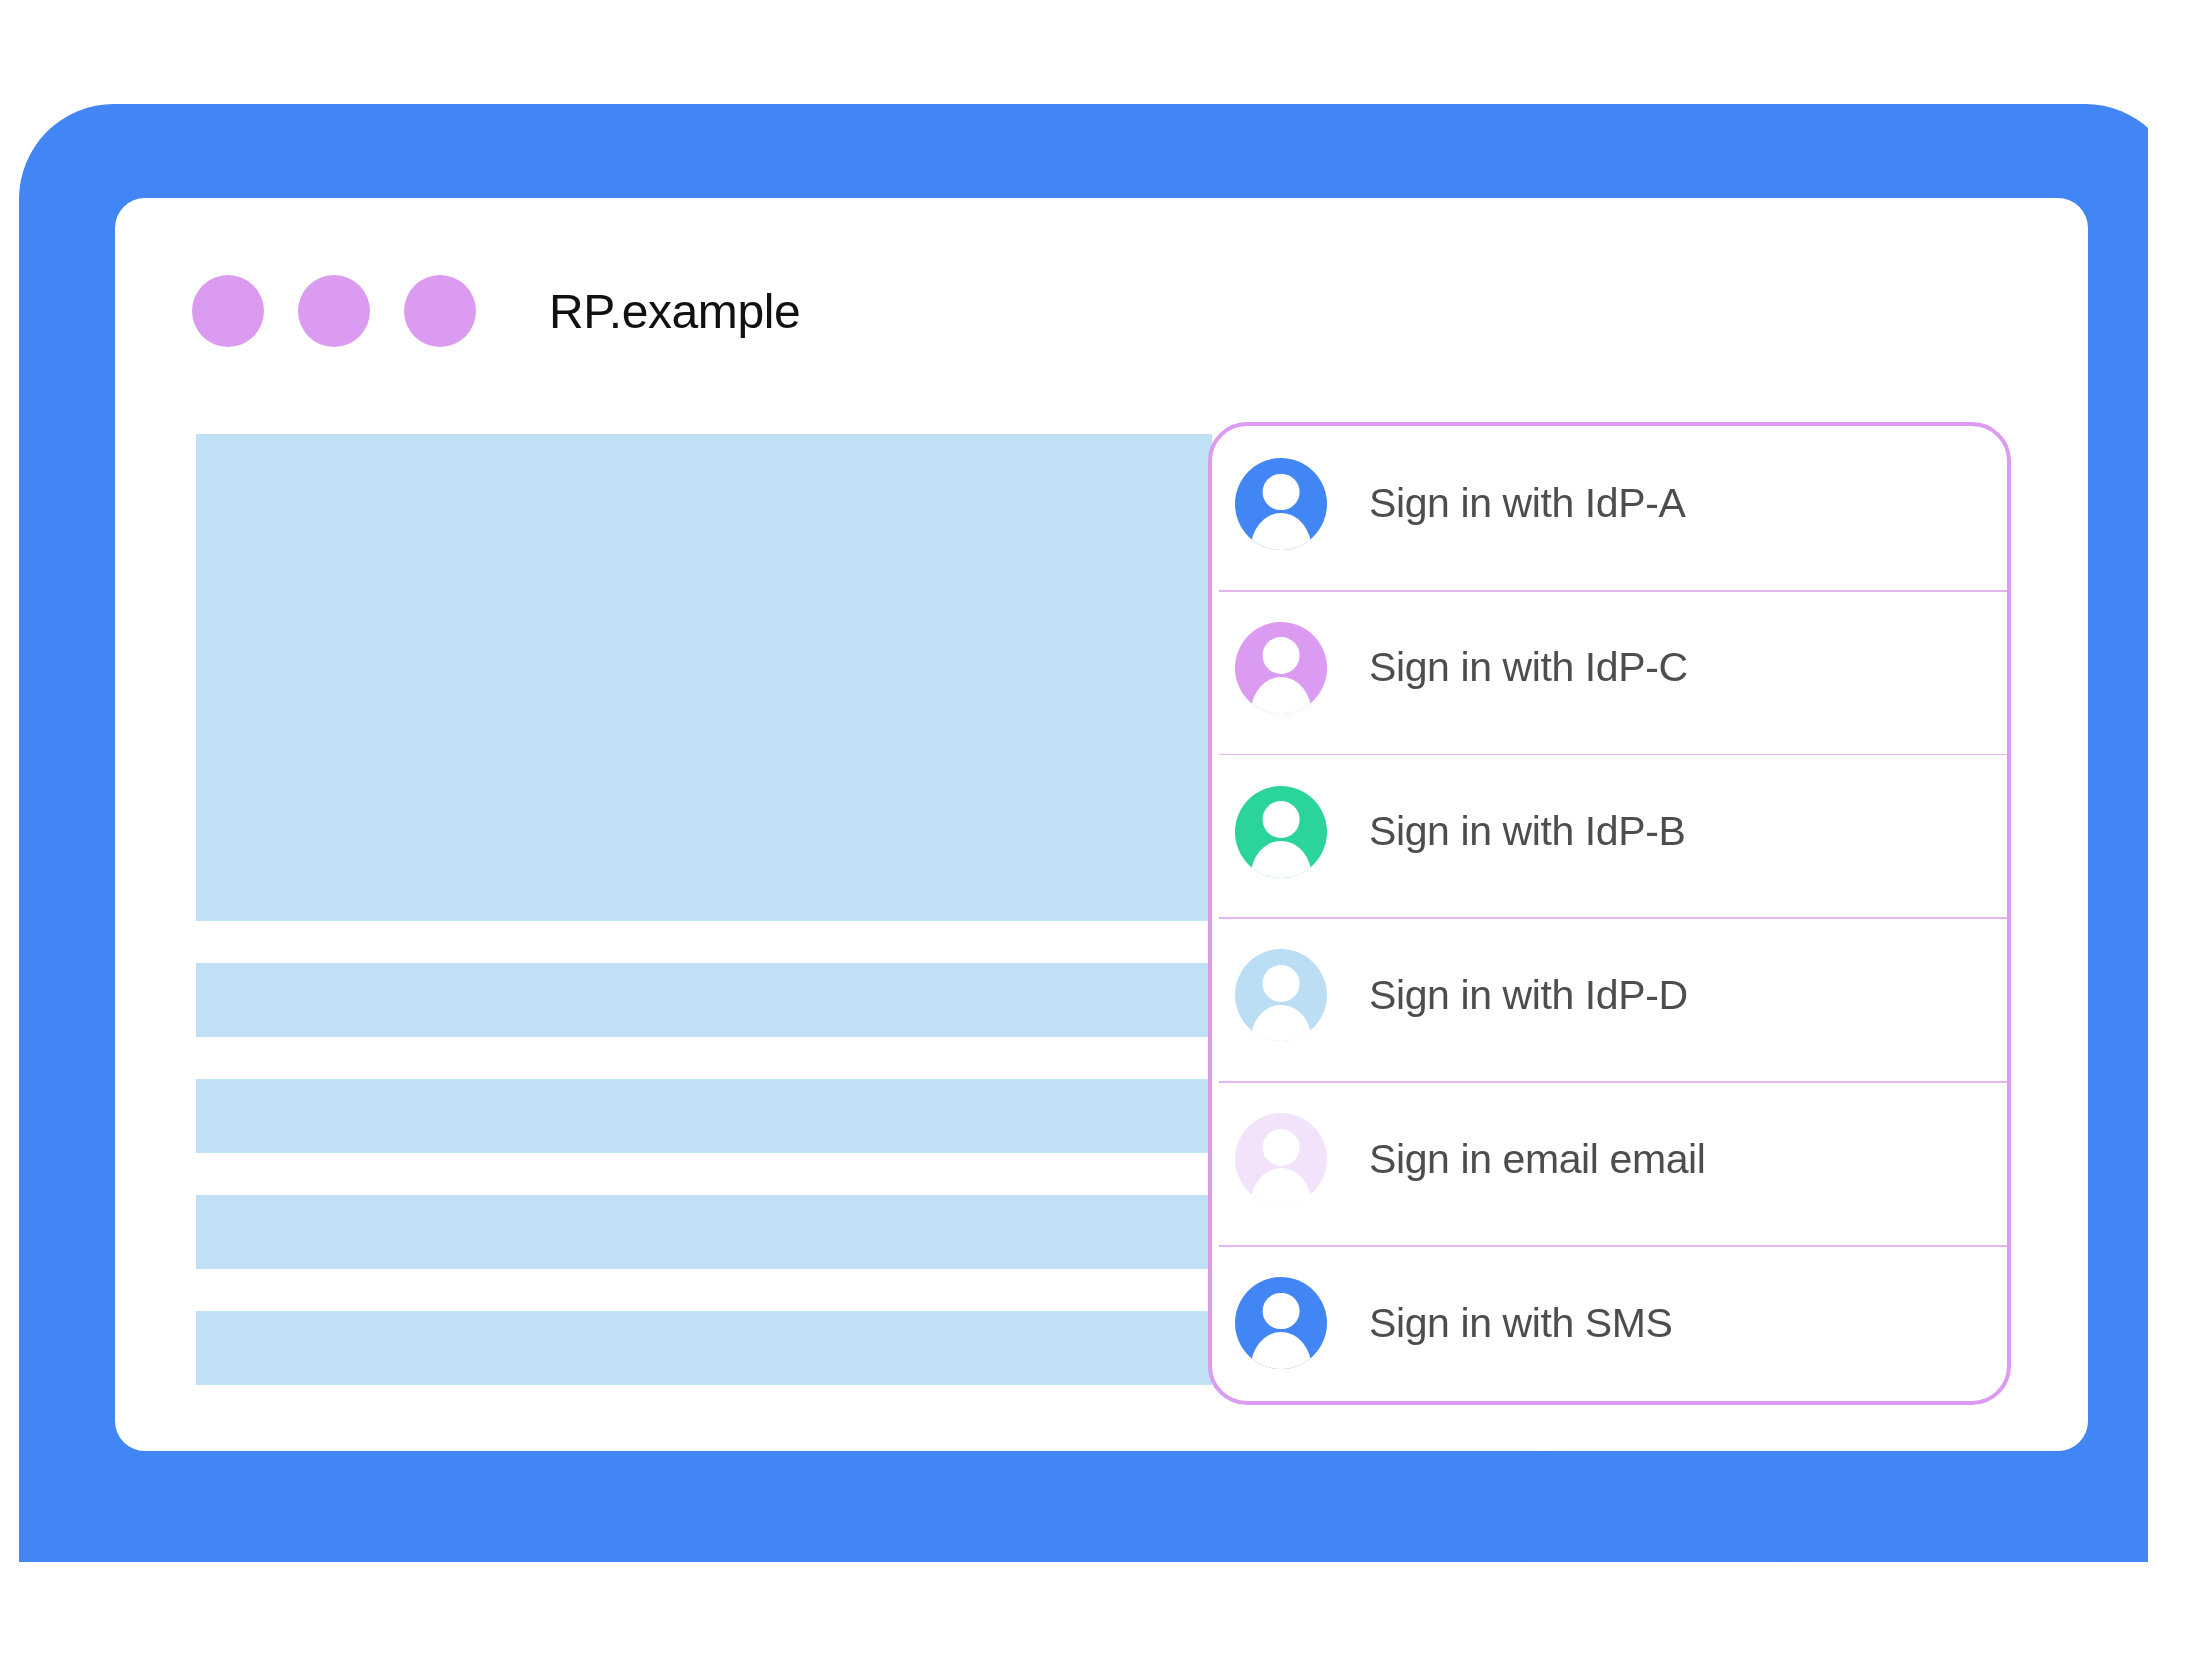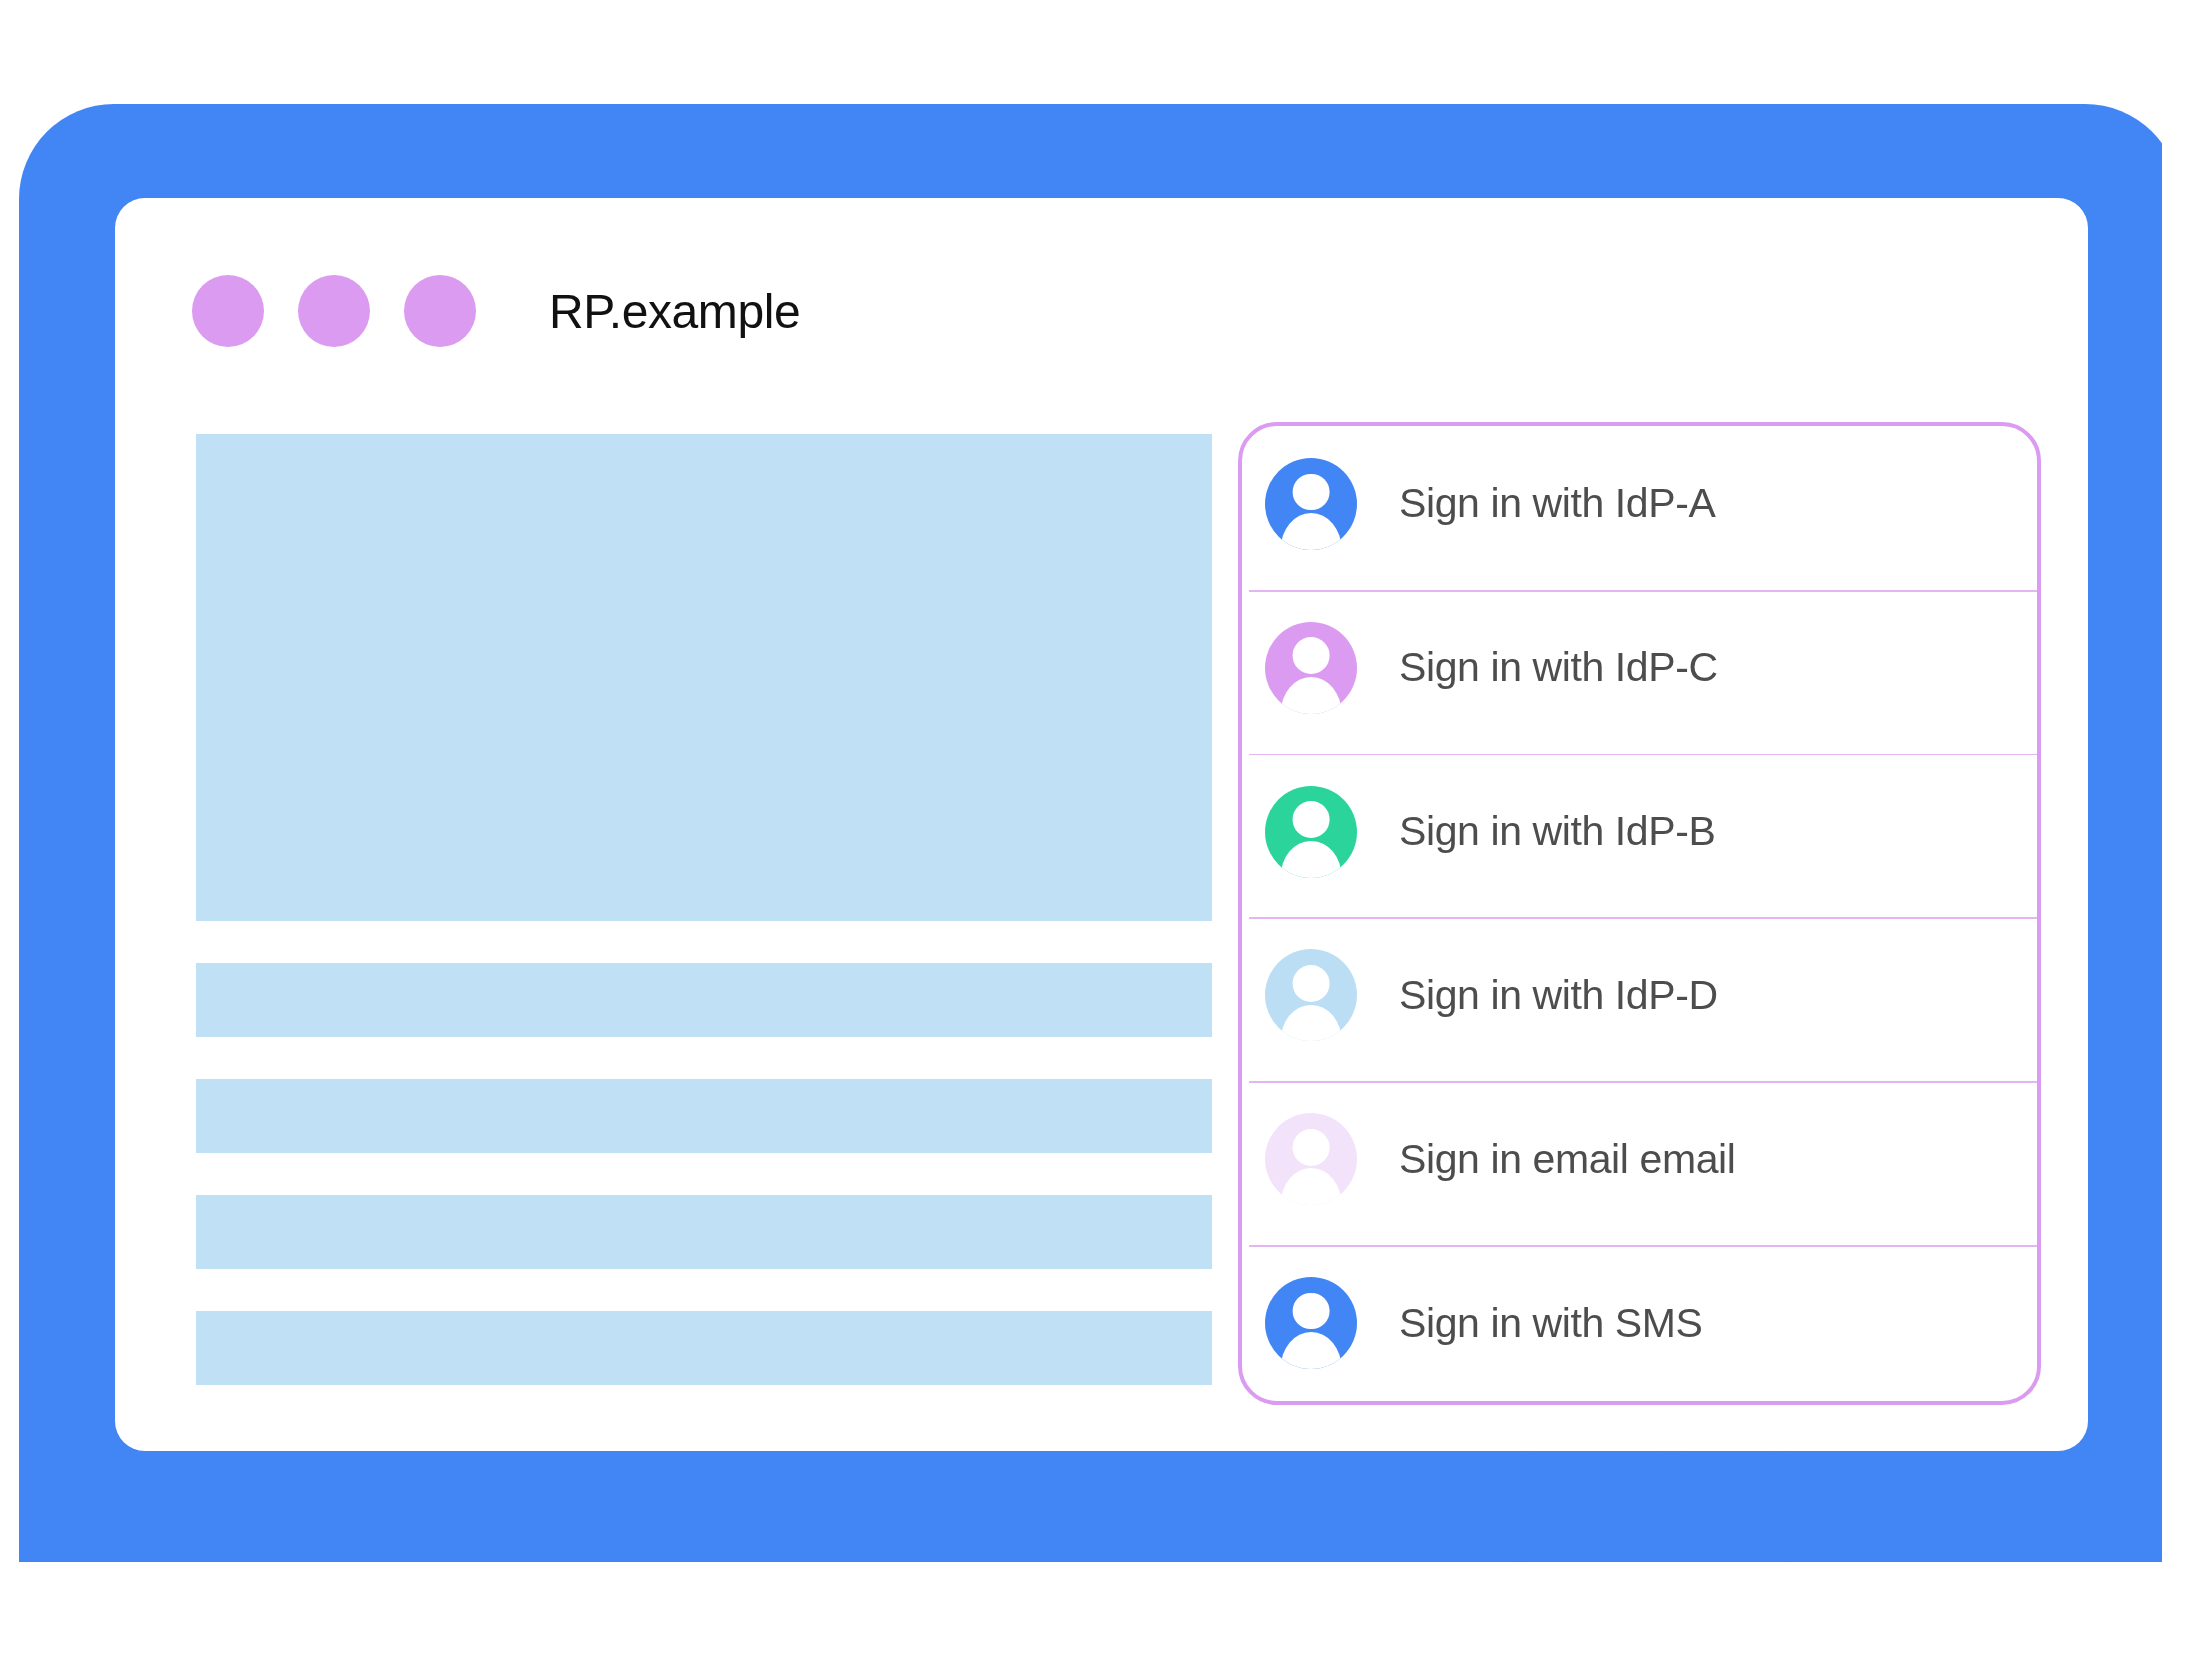--- a/index.html
+++ b/index.html
@@ -7,21 +7,20 @@
     padding: 0;
     background: #ffffff;
   }
   #stage {
     position: relative;
     width: 2148px;
     height: 1654px;
     background: #ffffff;
     overflow: hidden;
     font-family: "Liberation Sans", sans-serif;
-    padding-left: 14px;
   }
 
   
   .device-frame {
     position: absolute;
     left: 19.4px;
     top: 104px;
     width: 2161px;
     height: 1458px;
     border-radius: 95px;
@@ -100,21 +99,21 @@
     background: #BFE0F5;
     width: 100%;
   }
   .ph-hero { height: 487px; margin-bottom: 42px; }
   .ph-bar  { height: 74px;  margin-bottom: 42px; }
   .ph-bar:last-child { margin-bottom: 0; }
 
   
   .chooser {
     position: absolute;
-    left: 1238px;
+    left: 1208px;
     top: 422px;
     width: 803px;
     height: 983px;
     border: 4.4px solid #DB9BF0;
     border-radius: 39px;
     background: #ffffff;
     box-sizing: border-box;
     overflow: hidden;
     display: flex;
     flex-direction: column;

